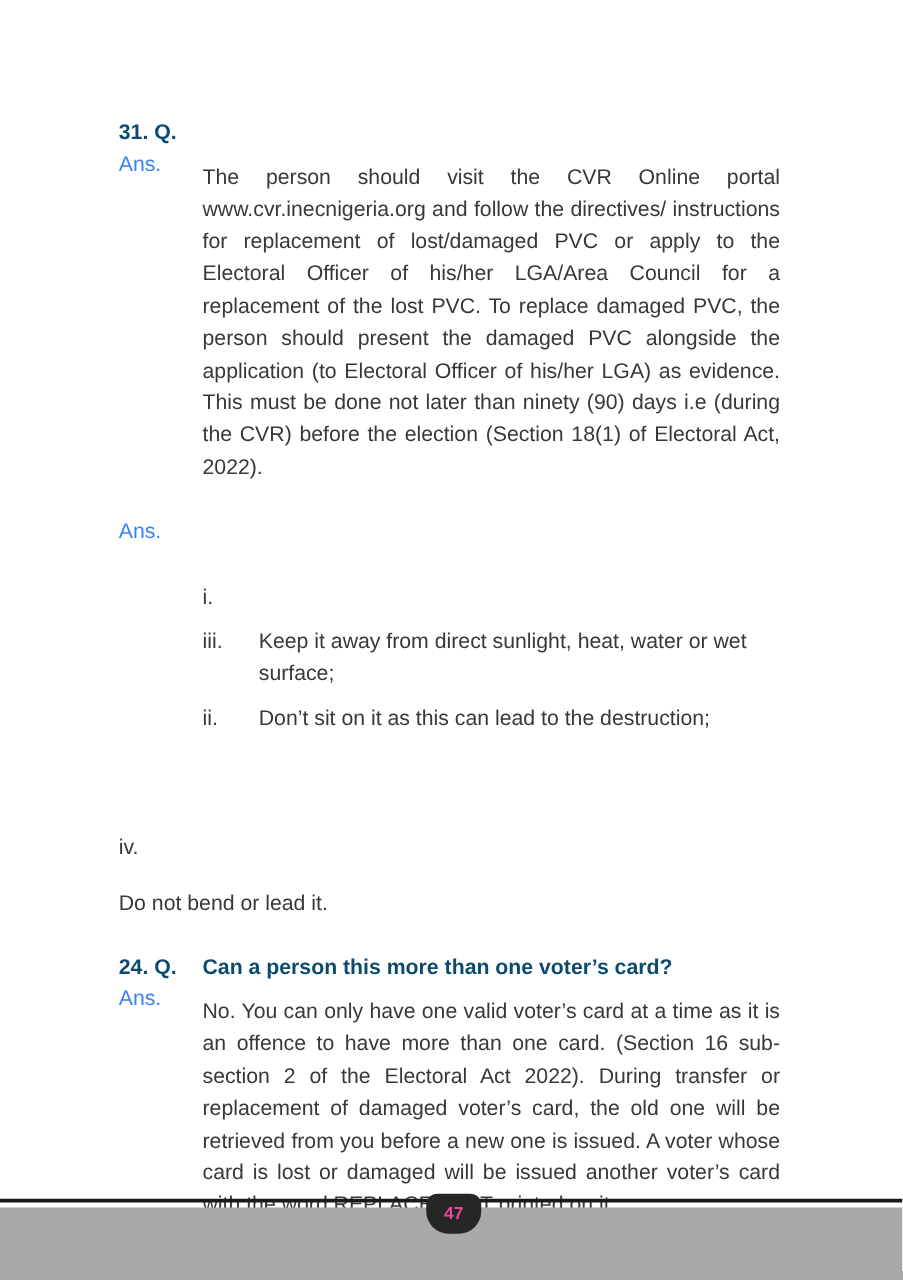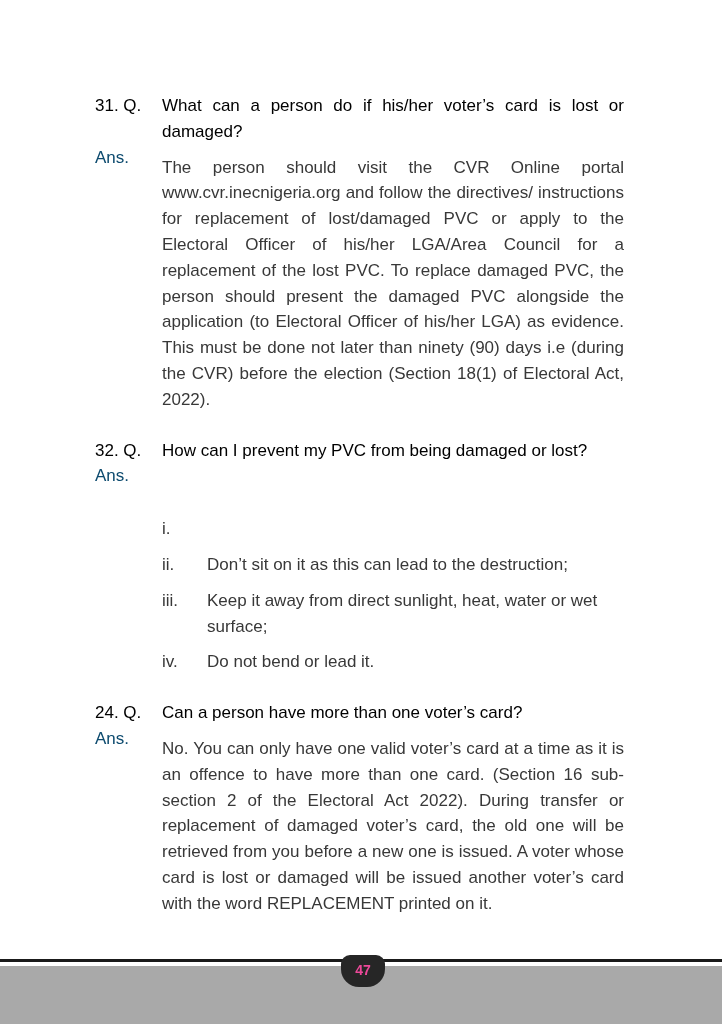--- a/index.html
+++ b/index.html
@@ -27,29 +27,29 @@
   .col-label {
     flex: 0 0 67px;
     width: 67px;
   }
   .col-text {
     flex: 1 1 auto;
     min-width: 0;
   }
   .q-row .col-label,
   .q-row .col-text {
-    font-weight: 400;
-    color: #000000;
+    font-weight: 700;
+    color: #0c4a6e;
   }
   .q-text { text-align: justify; }
   .a-text { text-align: justify; margin-top: 10px; }
-  .ans-label { color: #0c4a6e; }
+  .ans-label { color: #3b82f6; }
   .list { margin-top: 27px; }
   .list-item { display: flex; margin-bottom: 10px; }
-  .list-item:last-child { margin-bottom: 0; }
+  .list-item:last-child { margin-bottom: 0; flex-direction: column; }
   .list-spacer { flex: 0 0 67px; }
   .roman { flex: 0 0 45px; }
   .li-text { flex: 1 1 auto; }
   .footer-rule {
     position: absolute;
     left: 0; right: 0;
     top: 959px; height: 3px;
     background: #1a1a1a;
   }
   .footer-band {
@@ -81,63 +81,58 @@
 </head>
 <body>
 
 <div class="page">
 
   <main class="content">
 
     <section class="qa">
       <div class="row q-row">
         <div class="col-label">31. Q.</div>
-        <div class="col-text q-text">What can a person do if his/her voter’s card is lost or damaged?</div>
       </div>
       <div class="row a-row">
         <div class="col-label ans-label">Ans.</div>
         <div class="col-text a-text">The person should visit the CVR Online portal www.cvr.inecnigeria.org and follow the directives/ instructions for replacement of lost/damaged PVC or apply to the Electoral Officer of his/her LGA/Area Council for a replacement of the lost PVC. To replace damaged PVC, the person should present the damaged PVC alongside the application (to Electoral Officer of his/her LGA) as evidence. This must be done not later than ninety (90) days i.e (during the CVR) before the election (Section 18(1) of Electoral Act, 2022).</div>
       </div>
     </section>
 
     <section class="qa">
-      <div class="row q-row">
-        <div class="col-label">32. Q.</div>
-        <div class="col-text q-text">How can I prevent my PVC from being damaged or lost?</div>
-      </div>
       <div class="row a-row">
         <div class="col-label ans-label">Ans.</div>
       </div>
       <div class="list">
         <div class="list-item">
           <div class="list-spacer"></div>
           <div class="roman">i.</div>
         </div>
         <div class="list-item">
           <div class="list-spacer"></div>
-          <div class="roman">ii.</div>
-          <div class="li-text">Don’t sit on it as this can lead to the destruction;</div>
+          <div class="roman">iii.</div>
+          <div class="li-text">Keep it away from direct sunlight, heat, water or wet surface;</div>
         </div>
         <div class="list-item">
           <div class="list-spacer"></div>
-          <div class="roman">iii.</div>
-          <div class="li-text">Keep it away from direct sunlight, heat, water or wet surface;</div>
+          <div class="roman">ii.</div>
+          <div class="li-text">Don’t sit on it as this can lead to the destruction;</div>
         </div>
         <div class="list-item">
           <div class="list-spacer"></div>
           <div class="roman">iv.</div>
           <div class="li-text">Do not bend or lead it.</div>
         </div>
       </div>
     </section>
 
     <section class="qa">
       <div class="row q-row">
         <div class="col-label">24. Q.</div>
-        <div class="col-text q-text">Can a person have more than one voter’s card?</div>
+        <div class="col-text q-text">Can a person this more than one voter’s card?</div>
       </div>
       <div class="row a-row">
         <div class="col-label ans-label">Ans.</div>
         <div class="col-text a-text">No. You can only have one valid voter’s card at a time as it is an offence to have more than one card. (Section 16 sub-section 2 of the Electoral Act 2022). During transfer or replacement of damaged voter’s card, the old one will be retrieved from you before a new one is issued. A voter whose card is lost or damaged will be issued another voter’s card with the word REPLACEMENT printed on it.</div>
       </div>
     </section>
 
   </main>
 
   <div class="footer-rule"></div>

